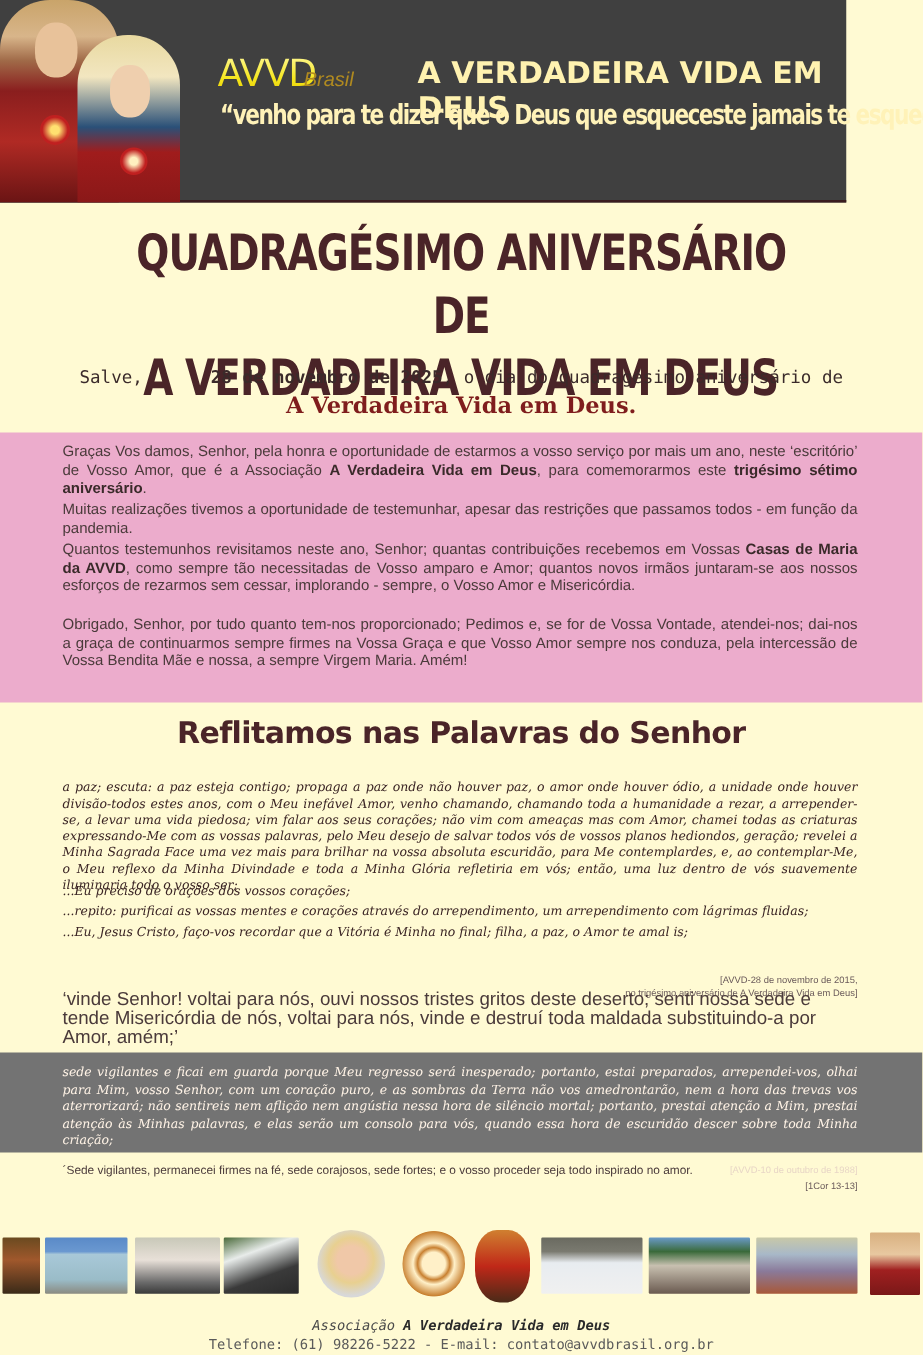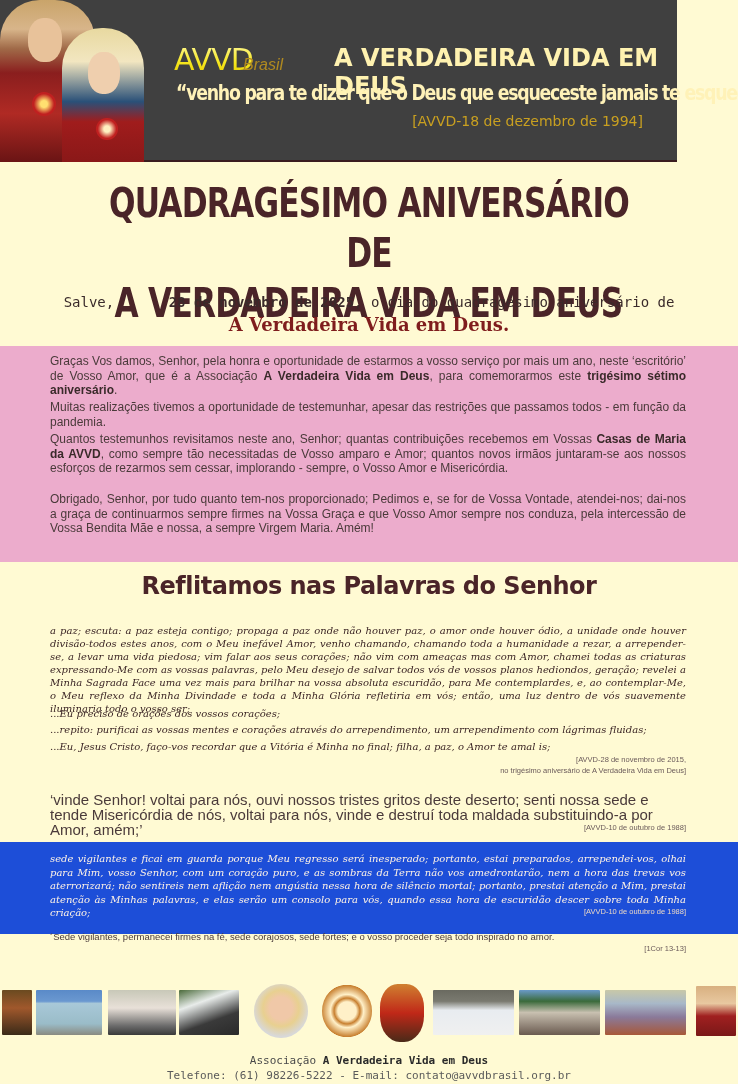--- a/index.html
+++ b/index.html
@@ -35,56 +35,55 @@
 
   
   .pink { position: absolute; left: 0; top: 346px; width: 738px; height: 216px; background: #ecaccc; }
   .pink p { position: absolute; left: 50px; width: 636px; font-size: 12px; line-height: 14.5px; color: #4a3a3a; text-align: justify; font-family: "Liberation Sans", sans-serif; }
   .pink b { color: #3a2a2a; }
 
   
   .reflect-title { position: absolute; left: 0; width: 738px; top: 572px; text-align: center; font-size: 24px; font-weight: bold; color: #4a2428; font-family: "DejaVu Sans", sans-serif; letter-spacing: -0.5px; }
   .script { font-family: "DejaVu Serif", serif; font-style: italic; }
   .msg { position: absolute; left: 50px; width: 636px; font-size: 10px; line-height: 13px; color: #3a2424; text-align: justify; }
-  .ref-small { position: absolute; right: 52px; font-size: 7.5px; line-height: 11px; color: #6a5a5a; text-align: right; font-family: "Liberation Sans", sans-serif; }
+  .ref-small { position: absolute; right: 52px; font-size: 7.5px; line-height: 11px; color: #6a5a5a; text-align: right; font-family: "Liberation Sans", sans-serif; margin-top: 24px; }
 
   .vinde { position: absolute; left: 50px; width: 640px; top: 792px; font-size: 15px; line-height: 15px; color: #4a3a3a; font-family: "Liberation Sans", sans-serif; }
 
-  .dark { position: absolute; left: 0; top: 842px; width: 738px; height: 92px; background: #1d4ed8; }
+  .dark { position: absolute; left: 0; top: 842px; width: 738px; height: 80px; background: #737373; }
   .dark .msg { color: #fff3e6; top: 10px; line-height: 13.5px; }
   .dark .ref-small { color: #e8d6c6; top: 64px; }
 
   .sede { position: absolute; left: 50px; width: 640px; top: 931px; font-size: 9.5px; color: #4a3a3a; }
   .cor { position: absolute; right: 52px; top: 944px; font-size: 7.5px; color: #6a5a5a; }
 
   
   .photos { position: absolute; left: 0; top: 982px; width: 738px; height: 60px; }
   .ph { position: absolute; top: 8px; height: 45px; border-radius: 1px; }
-  .footer1 { position: absolute; left: 0; width: 738px; top: 1054px; text-align: center; font-family: "DejaVu Sans Mono", monospace; font-size: 11px; color: #4a4a4a; }
+  .footer1 { position: absolute; left: 0; width: 738px; top: 1054px; text-align: center; font-family: "DejaVu Sans Mono", monospace; font-size: 11px; color: #4a4a4a; font-style: italic; }
   .footer1 b { color: #2a2a2a; }
   .footer2 { position: absolute; left: 0; width: 738px; top: 1069px; text-align: center; font-family: "DejaVu Sans Mono", monospace; font-size: 11px; color: #5a5a5a; }
 </style>
 </head>
 <body>
 
 <div class="banner">
   <div class="banner-art">
     <div class="jesus-halo"></div>
     <div class="jesus"></div>
     <div class="jesus-face"></div>
     <div class="jesus-heart"></div>
     <div class="mary"></div>
     <div class="mary-face"></div>
     <div class="mary-heart"></div>
   </div>
   <div class="logo">AVVD</div>
   <div class="logo-sub">Brasil</div>
   <div class="banner-title">A VERDADEIRA VIDA EM DEUS</div>
   <div class="banner-quote">“venho para te dizer que o Deus que esqueceste jamais te esqueceu;”</div>
-  <div class="banner-ref">[AVVD-18 de dezembro de 1994]</div>
 </div>
 
 <div class="main-title">
   <span>QUADRAGÉSIMO ANIVERSÁRIO DE</span><br>
   <span>A VERDADEIRA VIDA EM DEUS</span>
 </div>
 
 <div class="salve">
   <span>Salve, </span><b>28 de novembro de 2025</b><span>, o dia do quadragésimo aniversário de</span>
 </div>

